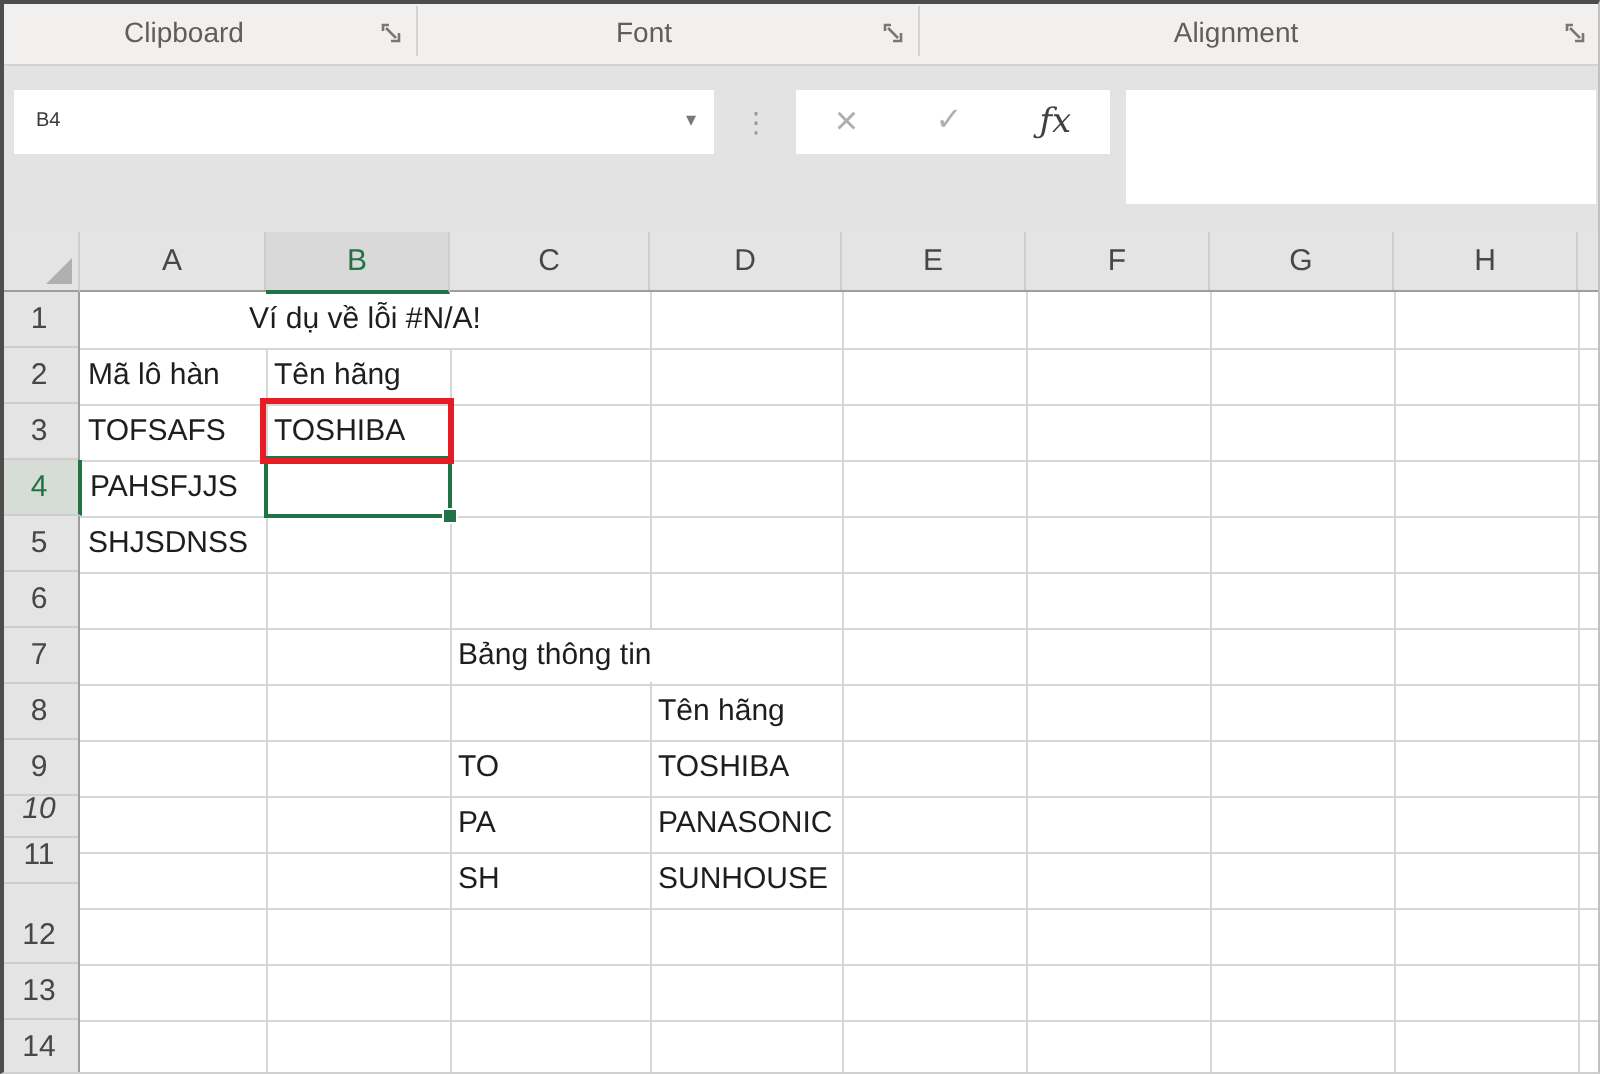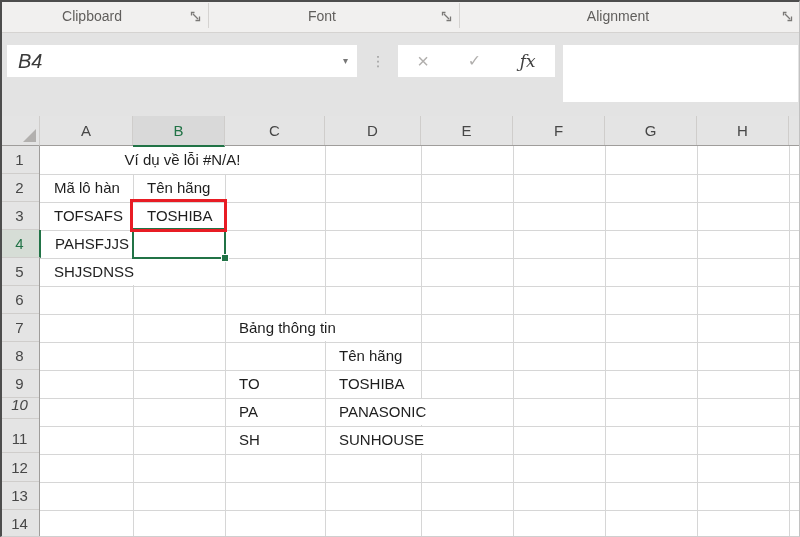--- a/index.html
+++ b/index.html
@@ -9,21 +9,21 @@
   .ribbon{position:absolute;left:0;top:0;width:800px;height:33px;background:#f1f0ef;
           border-bottom:1px solid #d5d3d1;box-sizing:border-box;}
   .rgroup{position:absolute;top:0;height:32px;}
   .glabel{position:absolute;left:0;right:24px;top:0;height:28px;line-height:32px;
           text-align:center;font-size:14px;color:#605e5c;white-space:nowrap;}
   .launcher{position:absolute;right:6px;top:10px;width:13px;height:13px;cursor:pointer;}
   .rsep{position:absolute;top:3px;bottom:4px;width:1px;background:#d5d3d1;}
   
   .fregion{position:absolute;left:0;top:33px;width:800px;height:83px;background:#e3e3e3;}
   .namebox{position:absolute;left:7px;top:12px;width:350px;height:32px;background:#fff;}
-  .namebox .val{position:absolute;left:11px;top:0;line-height:32px;font-size:20px;color:#3a3a3a;font-style:italic;}
+  .namebox .val{position:absolute;left:11px;top:0;line-height:32px;font-size:10px;color:#3a3a3a;}
   .namebox .dd{position:absolute;right:9px;top:0;line-height:32px;font-size:10px;color:#777;}
   .fdots{position:absolute;left:370px;top:12px;width:16px;height:32px;line-height:32px;
          text-align:center;color:#9a9a9a;font-size:14px;cursor:row-resize;}
   .fbtns{position:absolute;left:398px;top:12px;width:157px;height:32px;background:#fff;
          display:flex;align-items:center;justify-content:space-around;}
   .fbtn{cursor:pointer;}
   .fbtn.cancel{font-size:20px;color:#b1afad;line-height:1;}
   .fbtn.enter{font-size:16px;color:#b1afad;line-height:1;}
   .fbtn.fx{font-family:"DejaVu Serif",serif;font-style:italic;font-size:17px;color:#3f3f3f;line-height:1;}
   .finput{position:absolute;left:563px;top:12px;width:235px;height:57px;background:#fff;
@@ -41,21 +41,21 @@
   .corner .tri{position:absolute;right:3px;bottom:3px;width:0;height:0;
           border-left:13px solid transparent;border-bottom:13px solid #b2b0ae;}
   .rowband{position:absolute;left:0;top:30px;width:40px;height:391px;background:#e4e4e4;
            border-right:1px solid #9f9d9b;box-sizing:border-box;z-index:10;}
   .rh{position:absolute;left:0;width:39px;height:28px;line-height:28px;text-align:center;
       font-size:15px;color:#474747;border-bottom:1px solid #cfcdcb;box-sizing:border-box;cursor:pointer;}
   .rh.sel{background:#d6ddd6;color:#217346;border-right:2px solid #217346;width:41px;z-index:2;}
   .vline{position:absolute;width:1px;background:#d6d6d6;z-index:1;}
   .hline{position:absolute;height:1px;background:#d6d6d6;z-index:1;left:40px;right:0;}
   .ctext{position:absolute;z-index:2;font-size:15px;line-height:26px;color:#1e1e1e;
-         padding:0 13px;white-space:nowrap;background:#fff;cursor:cell;}
+         padding:0 3px;white-space:nowrap;background:#fff;cursor:cell;}
   .title{position:absolute;left:40px;top:30px;width:285px;height:28px;line-height:28px;
          text-align:center;font-size:15px;color:#1e1e1e;z-index:2;cursor:cell;}
   .redbox{position:absolute;left:130px;top:83px;width:97px;height:33px;
           border:3px solid #e81c24;box-sizing:border-box;z-index:6;}
   .selbox{position:absolute;left:132px;top:112px;width:94px;height:31px;
           border:2px solid #217346;box-sizing:border-box;z-index:5;cursor:cell;}
   .handle{position:absolute;right:-5px;bottom:-5px;width:6px;height:6px;background:#217346;
           border:1px solid #fff;cursor:crosshair;}
   
   .frame{position:absolute;left:0;top:0;right:0;bottom:0;z-index:99;pointer-events:none;
@@ -123,21 +123,21 @@
         <div class="rh" style="top: 0px;">1</div>
         <div class="rh" style="top: 28px;">2</div>
         <div class="rh" style="top: 56px;">3</div>
         <div class="rh sel" style="top: 84px;">4</div>
         <div class="rh" style="top: 112px;">5</div>
         <div class="rh" style="top: 140px;">6</div>
         <div class="rh" style="top: 168px;">7</div>
         <div class="rh" style="top: 196px;">8</div>
         <div class="rh" style="top: 224px;">9</div>
         <div class="rh" style="top: 245px; font-style: italic;">10</div>
-        <div class="rh" style="top: 279px;">11</div>
+        <div class="rh" style="top: 268px;">11</div>
         <div class="rh" style="top: 308px;">12</div>
         <div class="rh" style="top: 336px;">13</div>
         <div class="rh" style="top: 364px;">14</div>
       </div>
 
     <div class="title">Ví dụ về lỗi #N/A!</div>
     <div class="selbox">
       <div class="handle"></div>
     </div>
     <div class="redbox"></div>

